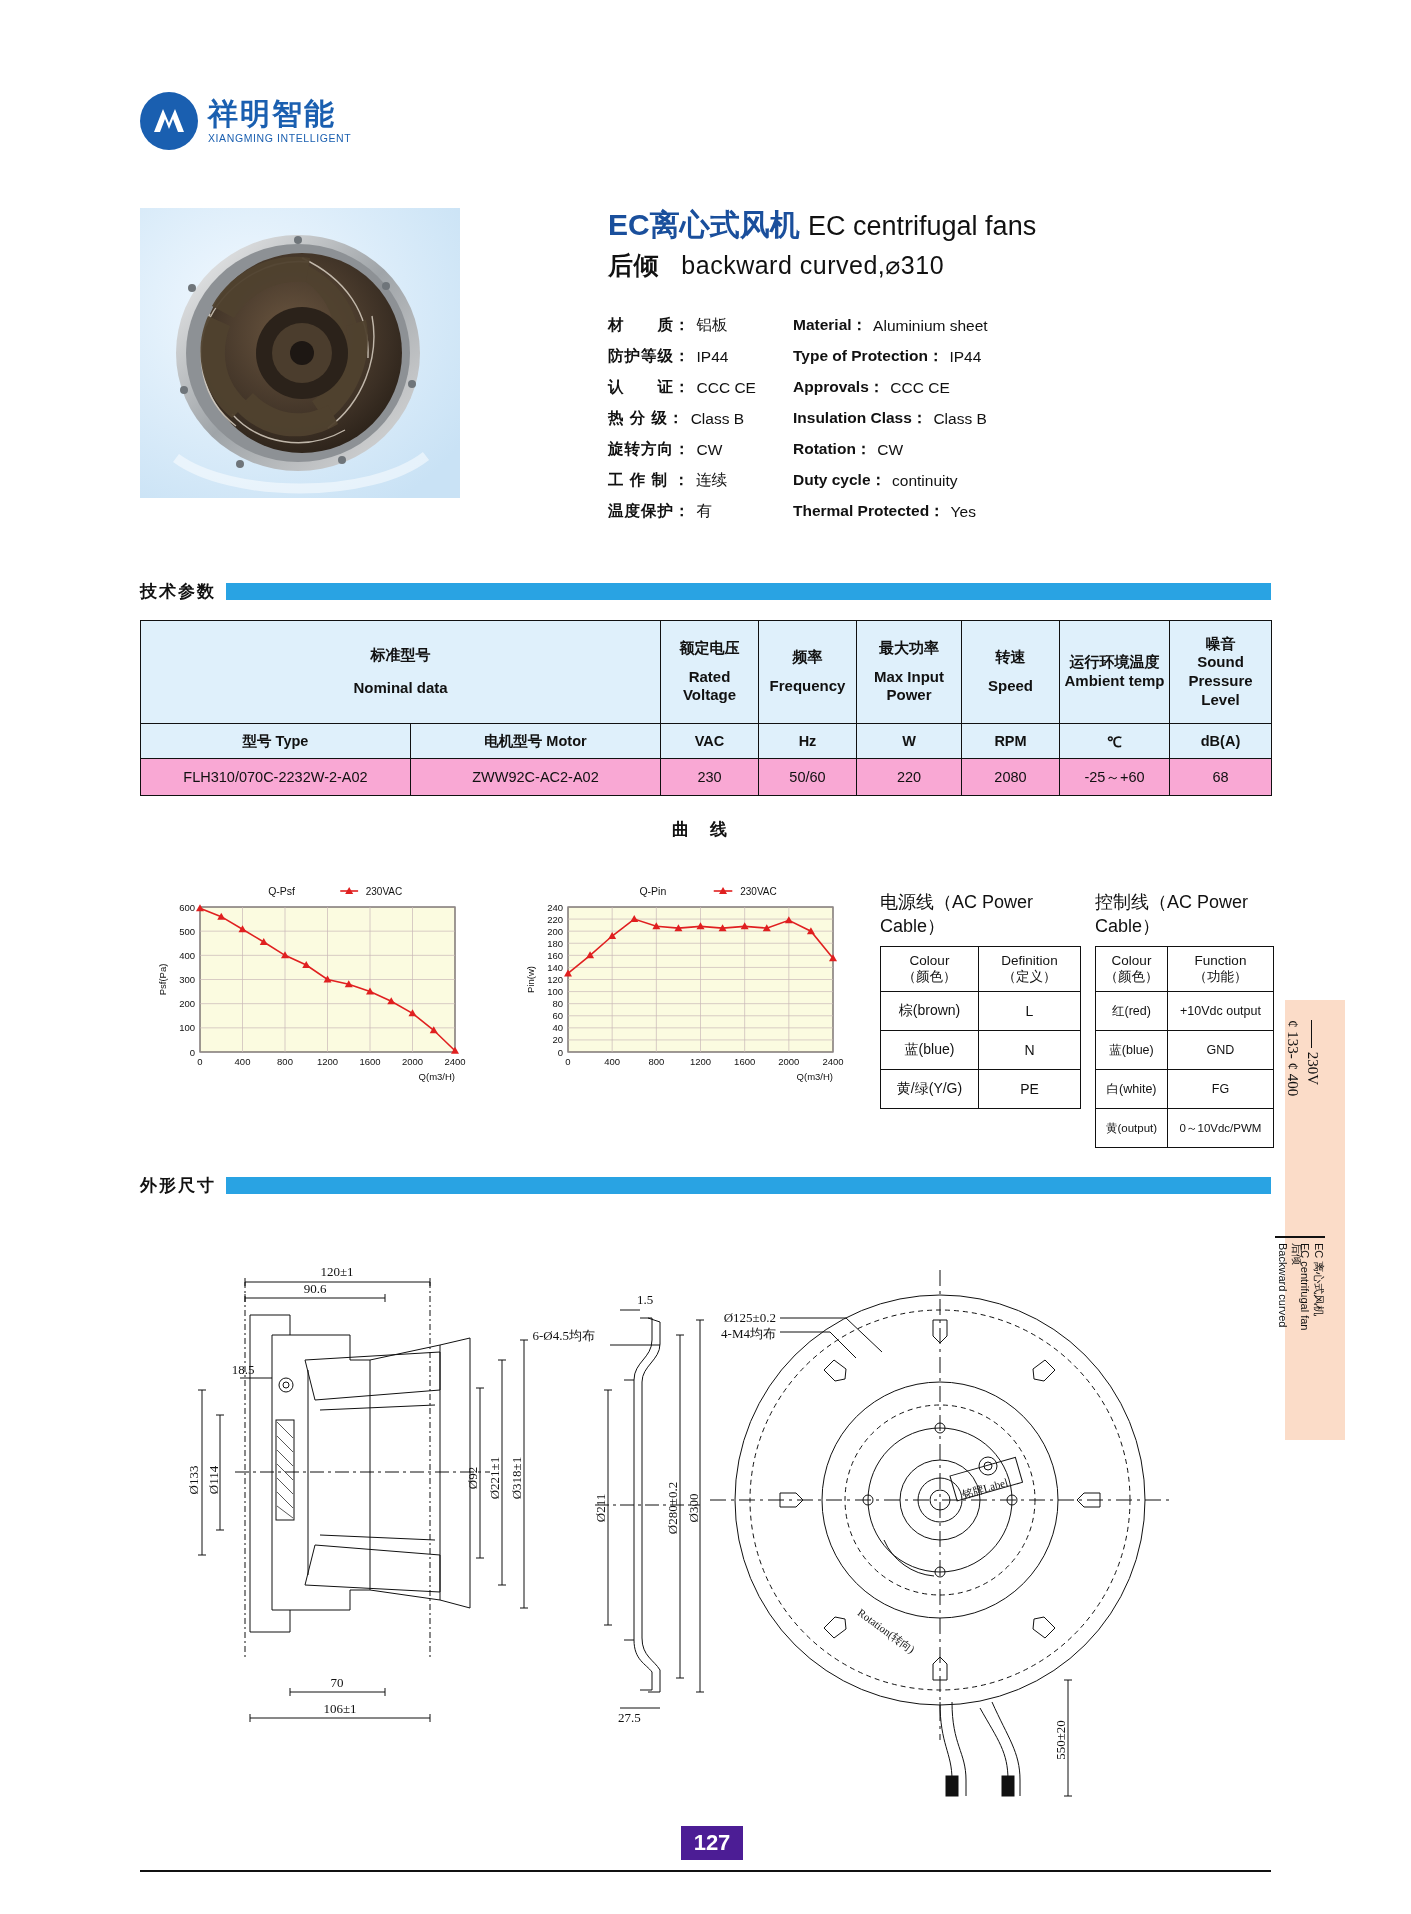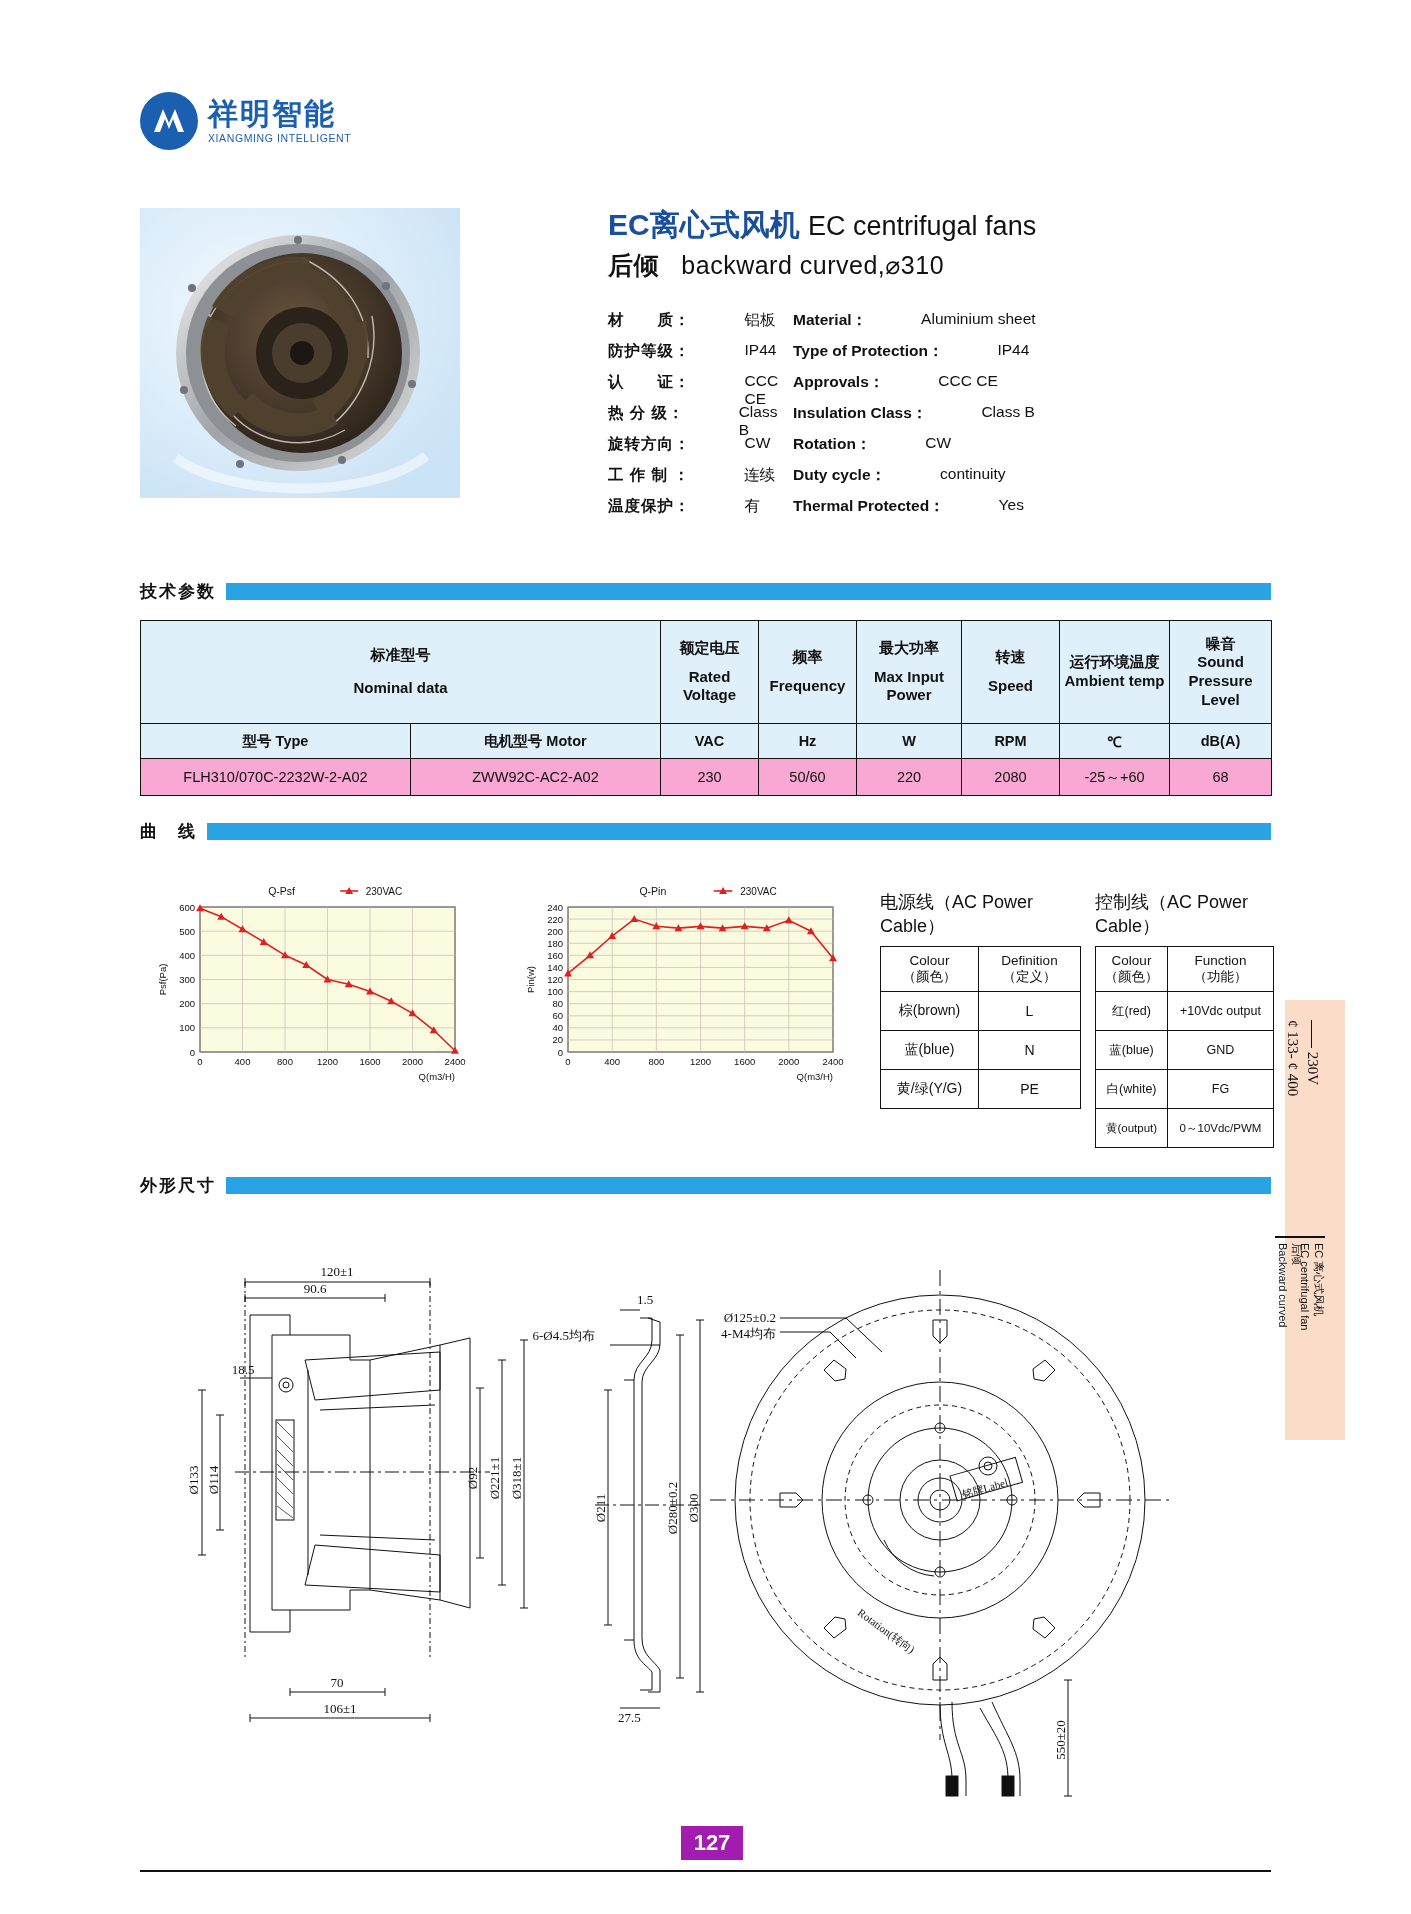--- a/index.html
+++ b/index.html
@@ -24,21 +24,21 @@
 
   .title-block{position:absolute;left:608px;top:208px;width:640px;}
   .t1{font-size:30px;font-weight:bold;color:#1a4f9c;line-height:1.15;}
   .t1 .en{color:#111;font-weight:normal;font-size:27px;}
   .t2{font-size:25px;color:#111;margin-top:6px;letter-spacing:.5px;}
   .t2 .cn{font-weight:bold;}
 
   .spec-grid{position:absolute;left:608px;top:310px;width:660px;
     display:grid;grid-template-columns:175px 1fr;column-gap:10px;row-gap:0px;}
   .spec-col{display:flex;flex-direction:column;}
-  .spec-row{display:flex;align-items:flex-start;height:31px;font-size:15.5px;gap:48px;}
+  .spec-row{display:flex;align-items:center;height:31px;font-size:15.5px;}
   .sp-l{font-weight:bold;color:#111;white-space:nowrap;}
   .sp-l.cn{letter-spacing:1px;}
   .sp-v{font-weight:normal;color:#111;margin-left:6px;}
 
   
   .sec{position:absolute;left:140px;width:1131px;height:26px;display:flex;align-items:center;}
   .sec .lbl{font-size:17px;font-weight:bold;color:#111;white-space:nowrap;padding-right:10px;letter-spacing:2px;}
   .sec .bar{flex:1;height:17px;background:#29a3e3;}
 
   
@@ -60,21 +60,21 @@
   
   .draw{position:absolute;left:140px;top:1240px;width:1131px;height:560px;}
   .dim{font-family:"Liberation Serif",serif;font-size:13px;fill:#111;}
   .dim-s{font-family:"Liberation Serif",serif;font-size:11px;fill:#111;}
 
   
   .sidetab{position:absolute;left:1285px;top:1000px;width:60px;height:440px;background:#fbdcc8;}
   .sidetab .rot{position:absolute;transform-origin:left top;white-space:nowrap;}
 
   
-  .pagenum{position:absolute;left:681px;top:1826px;width:62px;height:34px;background:#a21caf;color:#fff;
+  .pagenum{position:absolute;left:681px;top:1826px;width:62px;height:34px;background:#4c1d95;color:#fff;
     font-size:22px;font-weight:bold;display:flex;align-items:center;justify-content:center;text-align:right;}
   .footline{position:absolute;left:140px;top:1870px;width:1131px;height:2px;background:#111;}
 </style>
 </head>
 <body>
 
 <div class="page">
 
   <div class="logo">
     <div class="logo-mark">
@@ -284,21 +284,21 @@
       <td class="val">230</td>
       <td class="val">50/60</td>
       <td class="val">220</td>
       <td class="val">2080</td>
       <td class="val">-25～+60</td>
       <td class="val">68</td>
     </tr>
   </tbody>
     </table>
 
-  <div class="sec" style="top:818px;">
+  <div class="sec" style="top:818px;flex-direction:column;">
     <div class="lbl">曲　线</div>
     <div class="bar"></div>
   </div>
 
   <div class="chart-wrap" style="left:150px;top:875px;width:340px;height:215px;">
     <svg id="chart1" width="340" height="215" viewBox="0 0 340 215">
         <rect x="50" y="32" width="255" height="145" fill="#fbfbe0" stroke="#111" stroke-width="1"></rect>
         <line x1="50" y1="32" x2="50" y2="177" stroke="#c9b8b8" stroke-width="0.7"></line>
         <text x="50" y="190" text-anchor="middle" font-size="9.5" fill="#111" font-family="Liberation Sans, sans-serif">0</text>
         <line x1="92.5" y1="32" x2="92.5" y2="177" stroke="#c9b8b8" stroke-width="0.7"></line>

